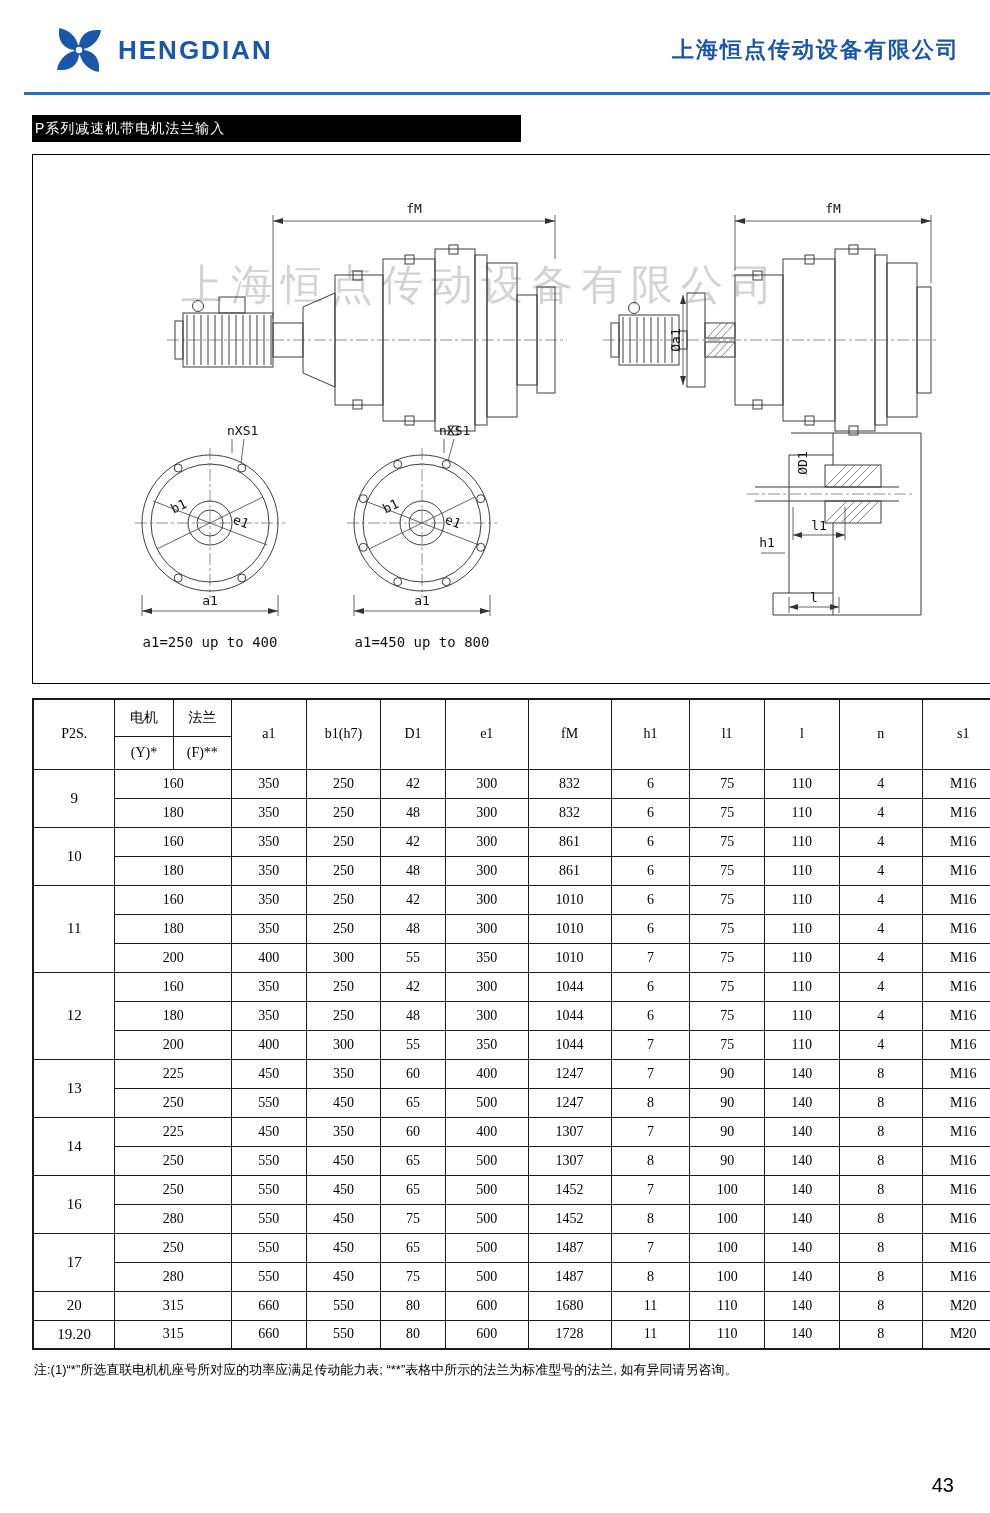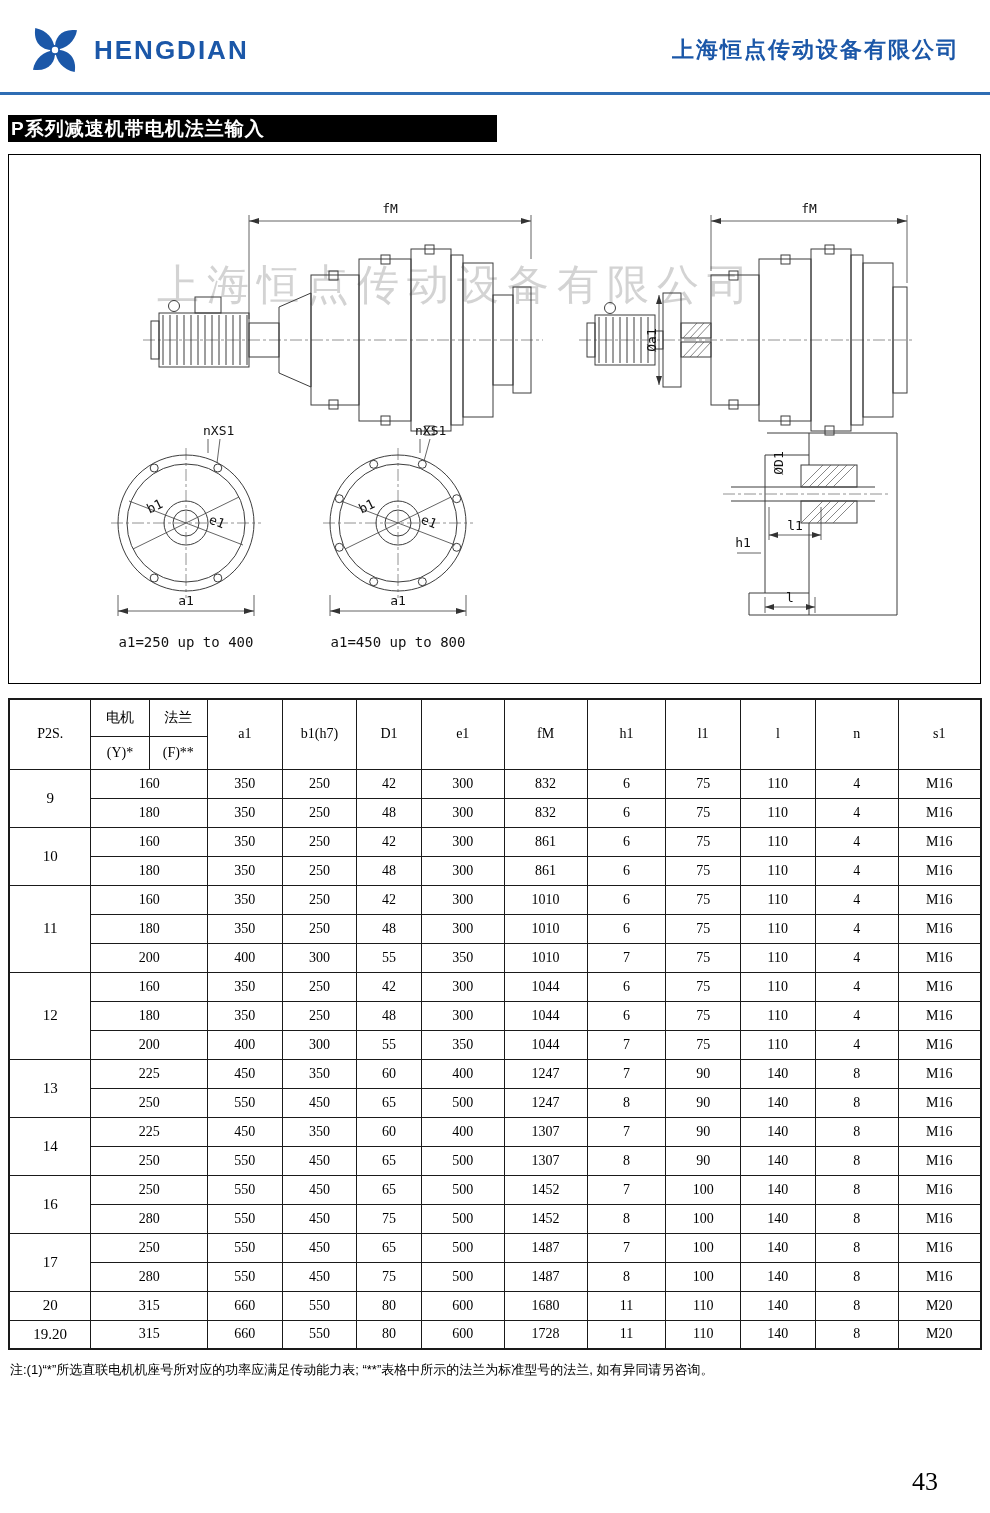--- a/index.html
+++ b/index.html
@@ -1,28 +1,28 @@
 <!DOCTYPE html>
 <html><head>
 <meta charset="utf-8">
 <style>
   * { margin:0; padding:0; box-sizing:border-box; }
   body { background:#888; font-family:"Liberation Sans", sans-serif; }
-  .page { width:990px; height:1513px; background:#fff; position:relative; margin:0 auto; overflow:hidden; }
+  .page { width:990px; height:1513px; background:#fff; position:relative; margin:0 auto; overflow:hidden;padding-left:24px; }
 
   
   .hdr { display:flex; justify-content:space-between; align-items:center; padding:14px 30px 6px 26px; height:92px; }
   .logo-wrap { display:flex; align-items:center; gap:10px; }
   .brand { color:#1b57a8; font-size:26px; font-weight:600; letter-spacing:2px; }
   .company { color:#1b57a8; font-size:22px; font-weight:bold; letter-spacing:2px; }
   .blue-rule { height:3px; background:#2e6db4; width:100%; }
 
   
   .section-bar { margin:20px 0 0 8px; width:489px; height:27px; background:#000; color:#fff;
-                 font-size:19px; font-weight:bold; line-height:27px; padding-left:3px; letter-spacing:1px; }
+                 font-size:14px; font-weight:normal; line-height:27px; padding-left:3px; letter-spacing:1px; }
   .subtitle { margin:16px 0 0 10px; font-size:17px; color:#000; letter-spacing:2px; font-weight:500; }
 
   
   .drawing-box { margin:12px 0 0 8px; width:973px; height:530px; border:1px solid #000; position:relative; overflow:hidden; }
   .watermark { position:absolute; top:102px; left:148px; font-size:42px; letter-spacing:8px;
                color:rgba(120,120,120,0.33); white-space:nowrap; z-index:0; }
   .drawing-box svg { position:absolute; top:0; left:0; z-index:1; }
   .ln { stroke:#3d3d3d; fill:none; stroke-width:1; }
   .cl { stroke:#777; fill:none; stroke-width:0.8; stroke-dasharray:12 3 3 3; }
   .dim { stroke:#3d3d3d; fill:none; stroke-width:0.8; }
@@ -37,21 +37,21 @@
                 font-weight:normal; padding:0; }
   .spec-table { border:2px solid #1a1a1a; }
   .spec-table thead tr:first-child th { height:37px; }
   .spec-table thead tr:last-child th { height:33px; }
   .spec-table tbody td { height:29px; }
   .spec-table td.model { font-size:15px; }
 
   
   .notes { margin:10px 0 16px 10px; font-size:13px; line-height:1.6; color:#000; }
   .notes .n2 { margin-left:24px; }
-  .page-number { position:absolute; right:52px; bottom:16px; font-size:26px; font-family:Liberation Serif, serif; }
+  .page-number { position:absolute; right:36px; bottom:16px; font-size:20px; font-family:Liberation Sans, sans-serif; }
 </style>
 </head>
 <body>
 
 <div class="page">
 
   <div class="hdr">
     <div class="logo-wrap">
       <svg width="58" height="58" viewBox="0 0 100 100">
         <g fill="#1b57a8">

